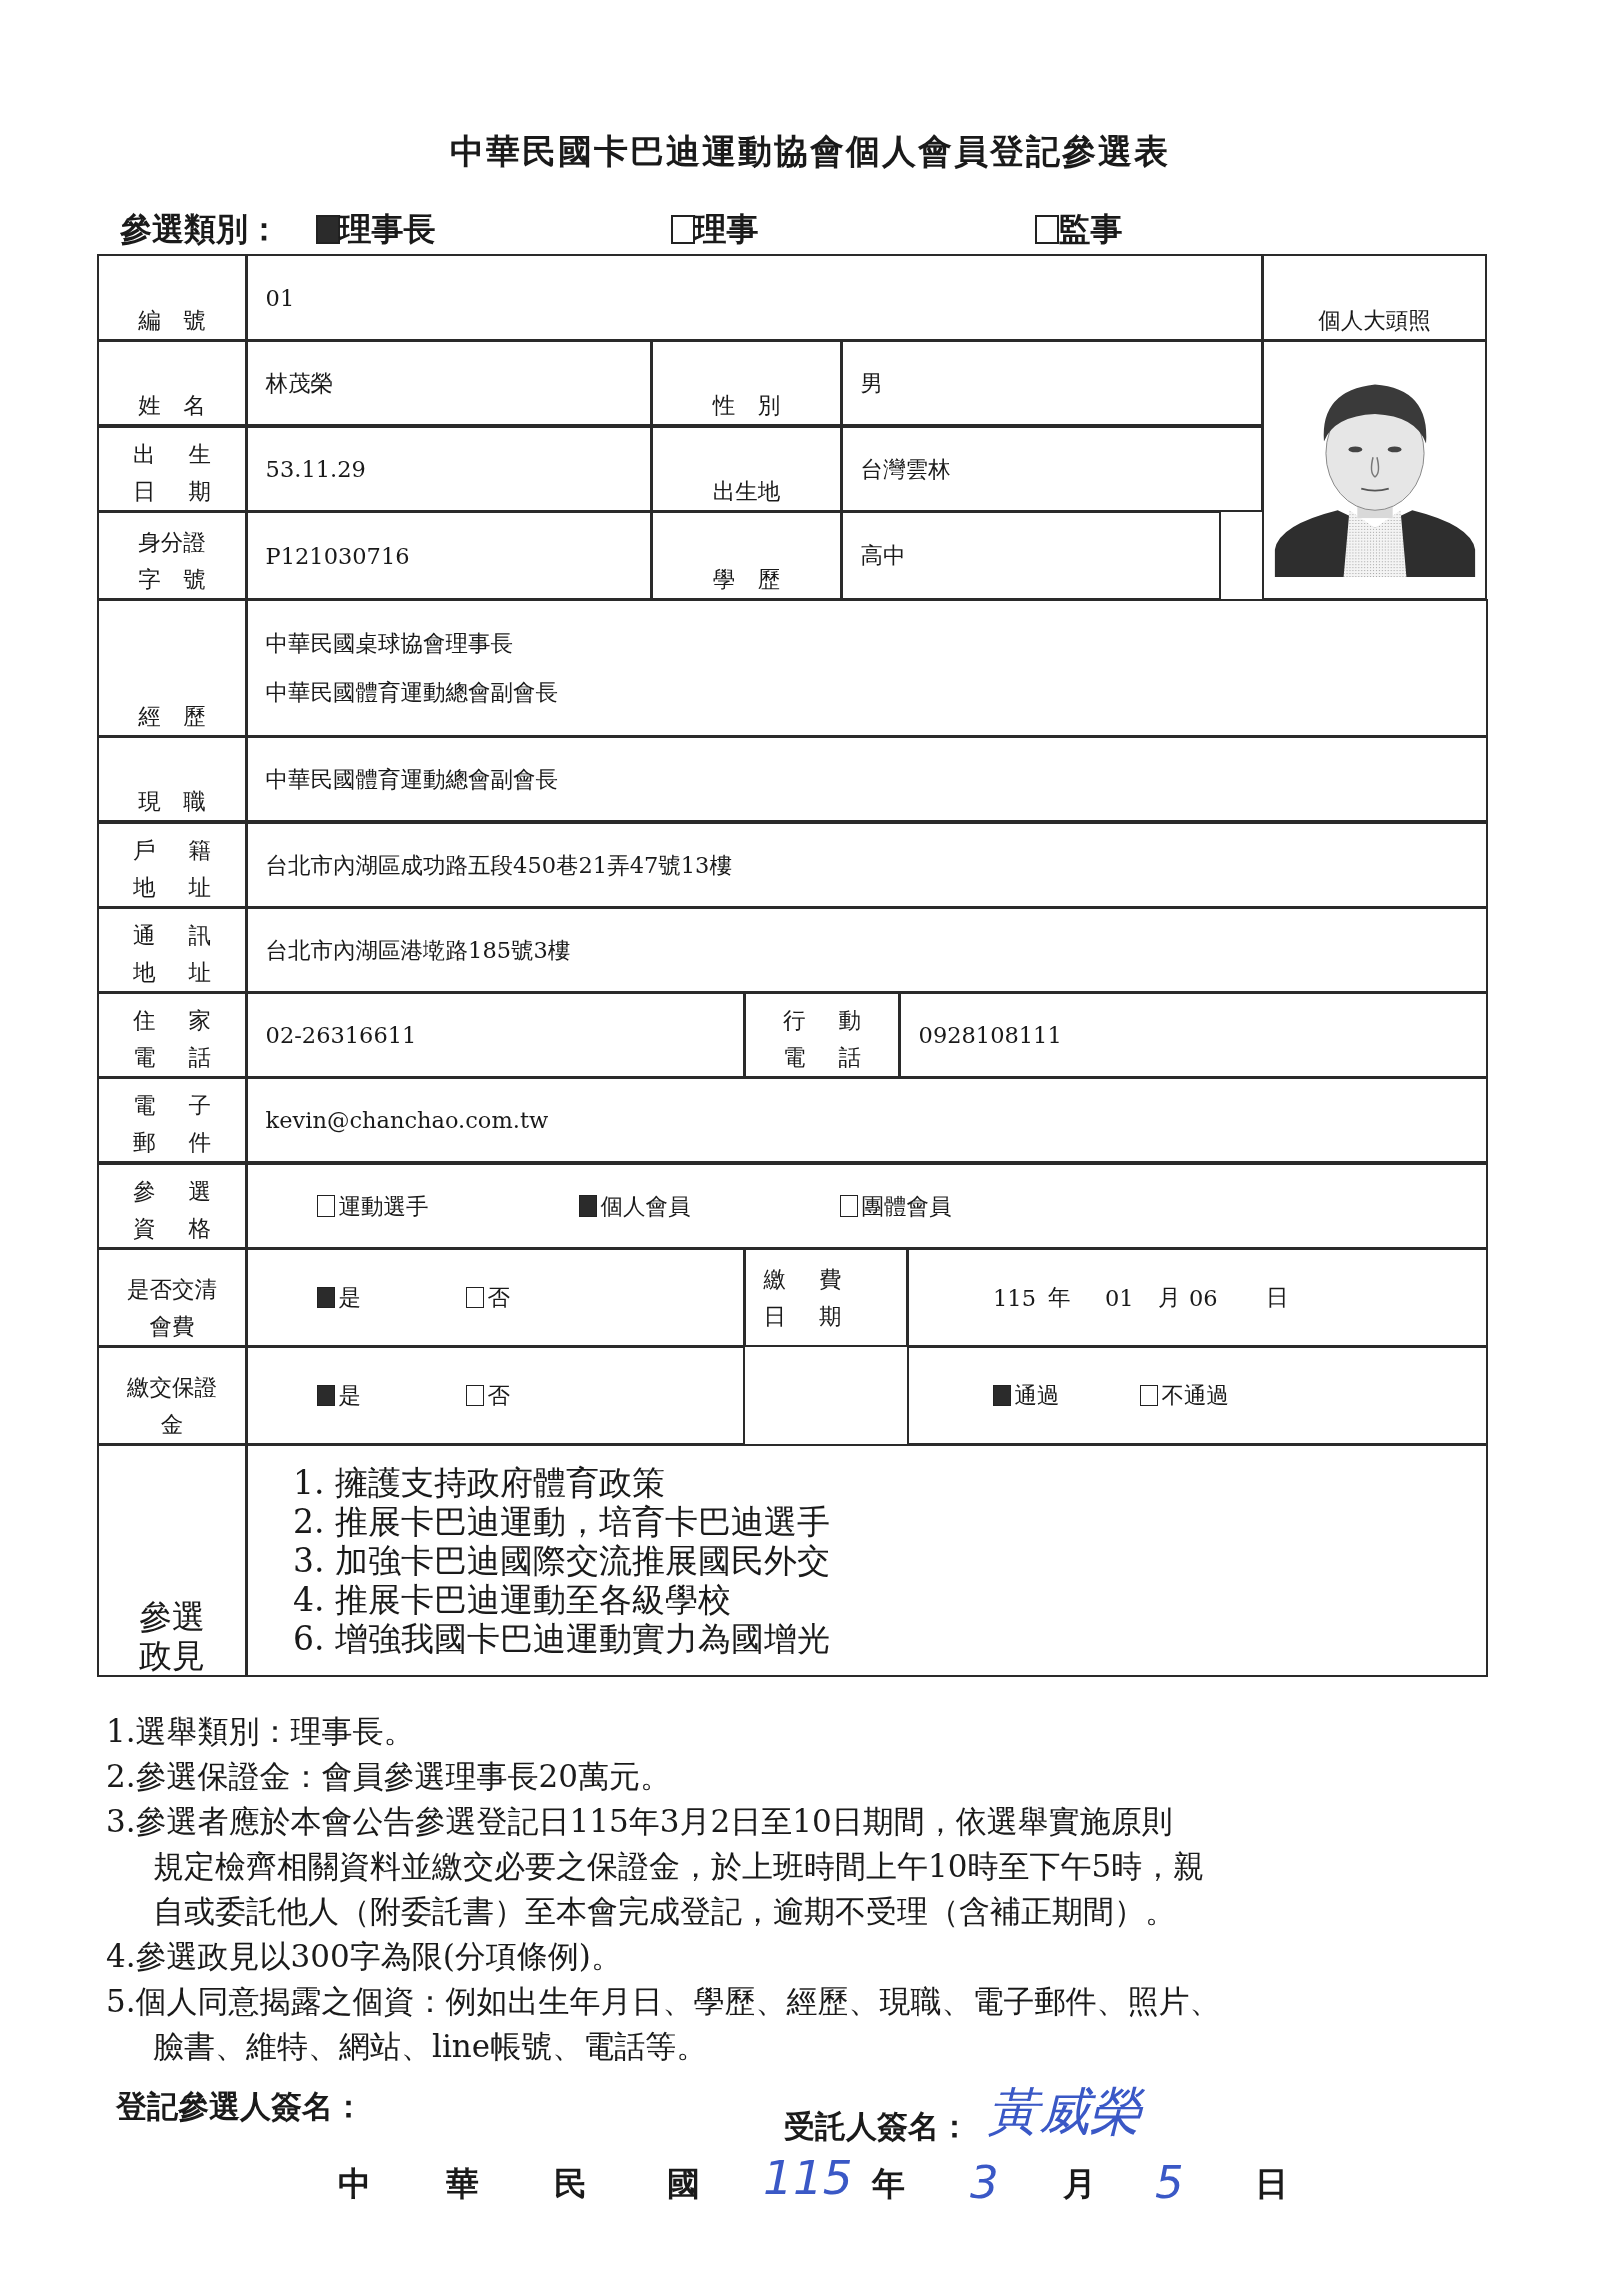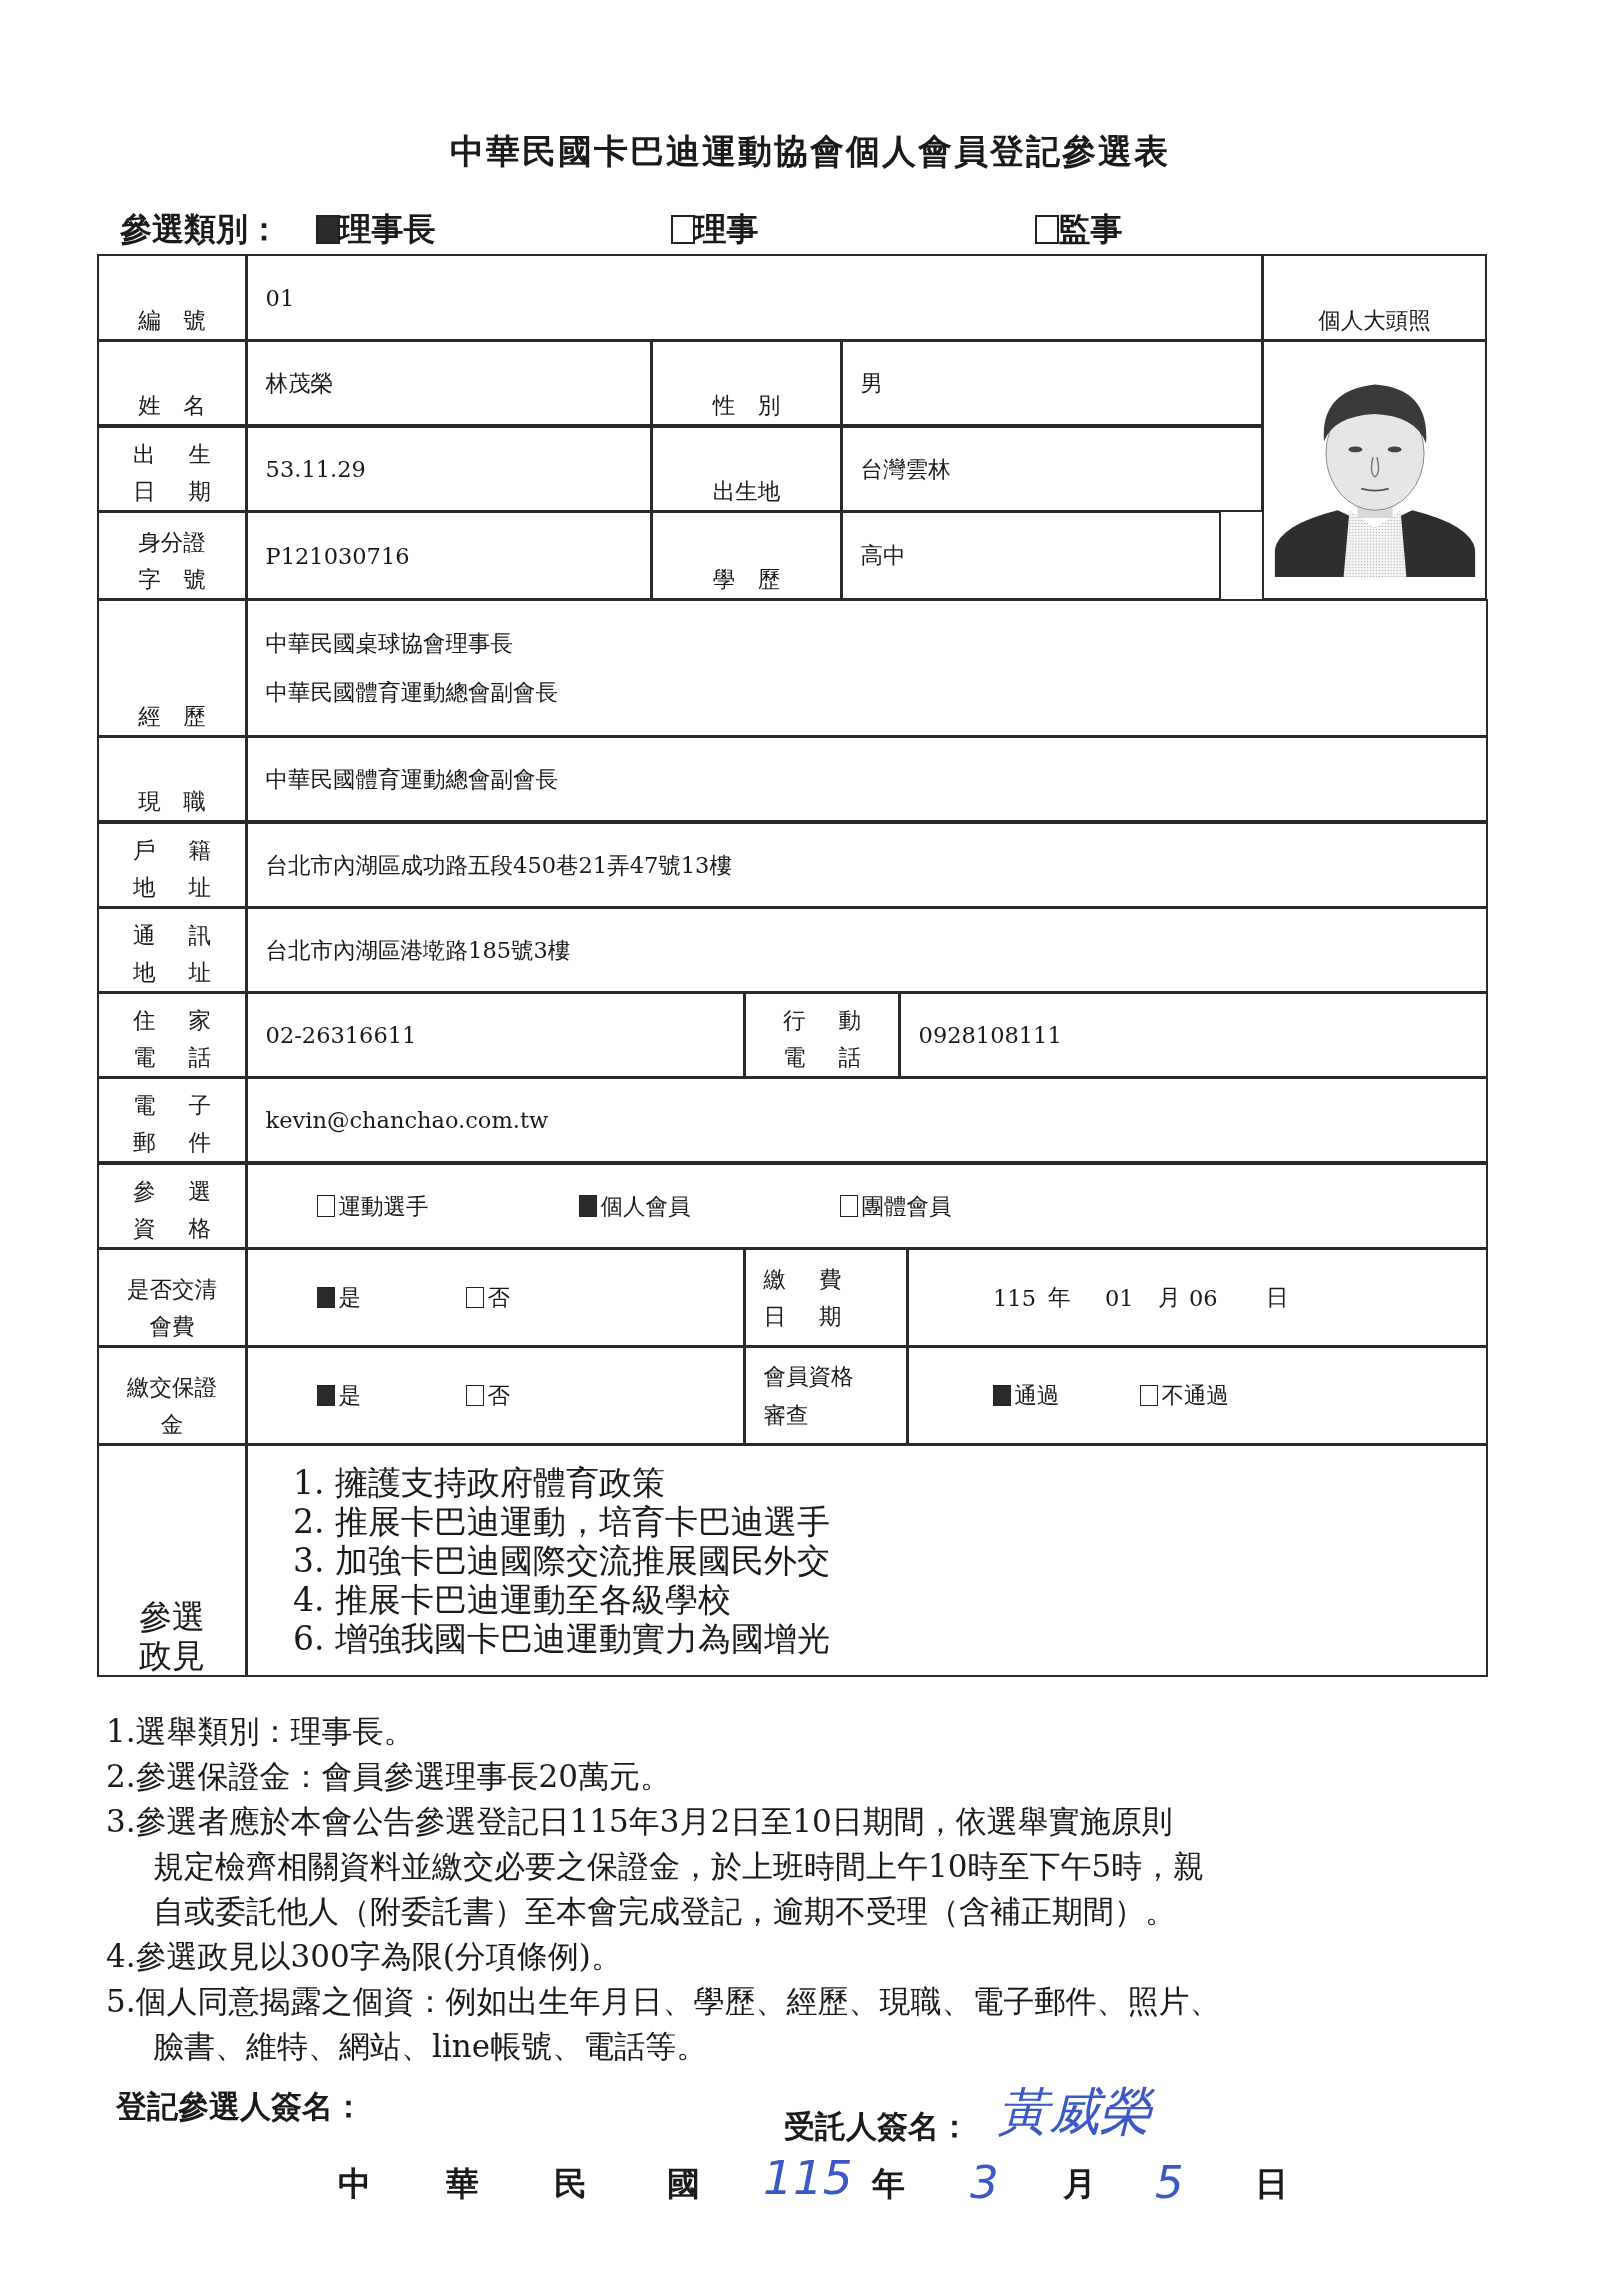--- a/index.html
+++ b/index.html
@@ -285,26 +285,20 @@
       <span class="opt" style="position:absolute;left:69px">
           <span class="box sm checked"></span>
           <span>是</span>
         </span>
       <span class="opt" style="position:absolute;left:218px">
           <span class="box sm"></span>
           <span>否</span>
         </span>
     </div>
   </div>
-  <div class="cell" style="left:647px;top:1092px;width:164px;height:99px;padding-left:17.6px;line-height:39px">
-    <div>
-        <div>會員資格</div>
-        <div>審查</div>
-      </div>
-  </div>
   <div class="cell" style="left:810px;top:1092px;width:581px;height:99px">
     <div class="opts" style="position:relative;width:100%;height:100%">
       <span class="opt" style="position:absolute;left:84px">
           <span class="box sm checked"></span>
           <span>通過</span>
         </span>
       <span class="opt" style="position:absolute;left:231px">
           <span class="box sm"></span>
           <span>不通過</span>
         </span>
@@ -338,21 +332,21 @@
   <div class="n">5.個人同意揭露之個資：例如出生年月日、學歷、經歷、現職、電子郵件、照片、</div>
   <div class="n indent">臉書、維特、網站、line帳號、電話等。</div>
 </div>
 
 <div class="sig-row" style="left:116px">
   <span>登記參選人簽名：</span>
   <span></span>
 </div>
 <div class="sig-row" style="left:784px">
   <span>受託人簽名：</span>
-  <span class="hand" style="font-size:51px;position:relative;top:-7.8px;margin-left:17px">黃威榮</span>
+  <span class="hand" style="font-size:51px;position:relative;top:-7.8px;margin-left:7px">黃威榮</span>
 </div>
 
 <div class="date-row">
   <span style="left:338px">中</span>
   <span style="left:446px">華</span>
   <span style="left:554px">民</span>
   <span style="left:667px">國</span>
   <span class="hand" style="left:763px;top:-11.8px;font-size:47px">115</span>
   <span style="left:872px">年</span>
   <span class="hand" style="left:970px;top:-5.9px;font-size:45px">3</span>

